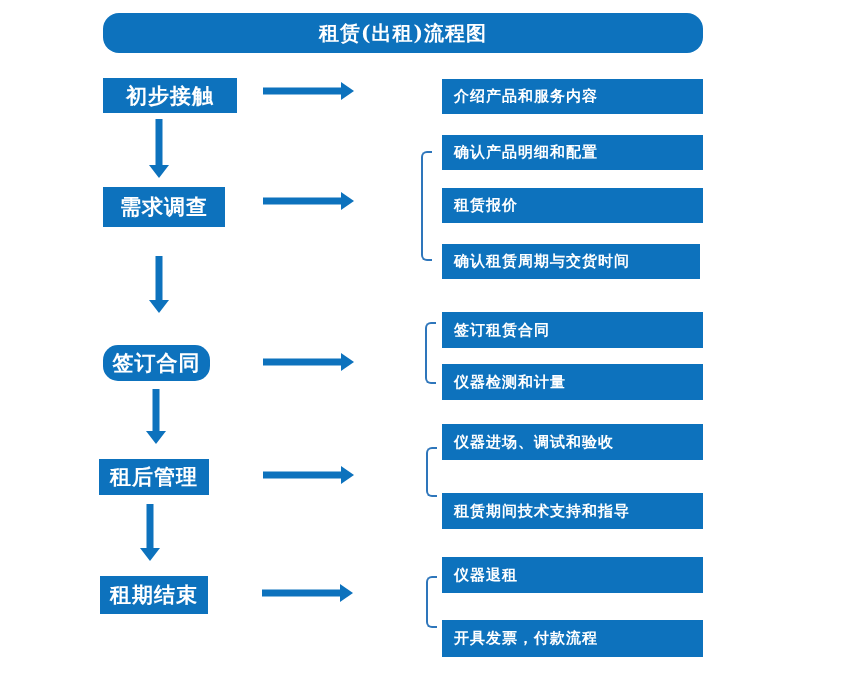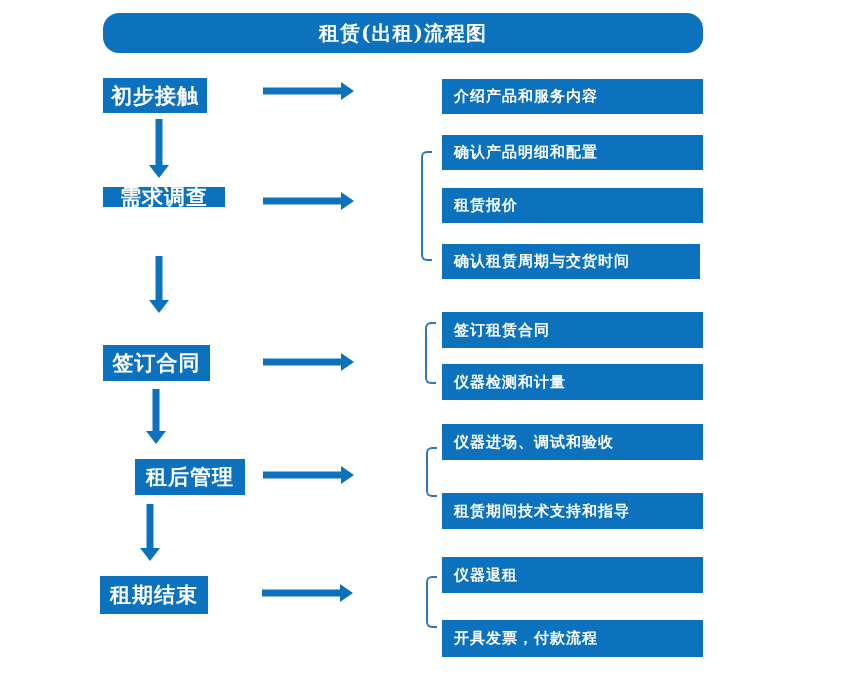--- a/index.html
+++ b/index.html
@@ -100,24 +100,24 @@
     background: transparent;
   }
 </style>
 </head>
 <body>
 
 <div id="canvas">
 
   <div class="blue-box title-bar" style="left:103px; top:13px; width:600px; height:40px;">租赁(出租)流程图</div>
 
-  <div class="blue-box step-box" style="left:103px; top:78px;  width:104px; height:35px;">初步接触</div>
-  <div class="blue-box step-box" style="left:103px; top:187px; width:122px; height:20px;">需求调查</div>
-  <div class="blue-box step-box" style="left:103px; top:345px; width:107px; height:36px;">签订合同</div>
-  <div class="blue-box step-box" style="left:99px;  top:459px; width:110px; height:36px;margin-left:36px;">租后管理</div>
+  <div class="blue-box step-box" style="left:103px; top:78px;  width:134px; height:35px;">初步接触</div>
+  <div class="blue-box step-box" style="left:103px; top:187px; width:122px; height:40px;">需求调查</div>
+  <div class="blue-box step-box" style="left:103px; top:345px; width:107px; height:36px;border-radius:15px;">签订合同</div>
+  <div class="blue-box step-box" style="left:99px;  top:459px; width:110px; height:36px;">租后管理</div>
   <div class="blue-box step-box" style="left:100px; top:576px; width:108px; height:38px;">租期结束</div>
 
   <div class="arrow-down" style="left:149px; top:119px; height:59px;">
     <div class="shaft"></div>
     <div class="head"></div>
   </div>
   <div class="arrow-down" style="left:149px; top:256px; height:57px;">
     <div class="shaft"></div>
     <div class="head"></div>
   </div>

